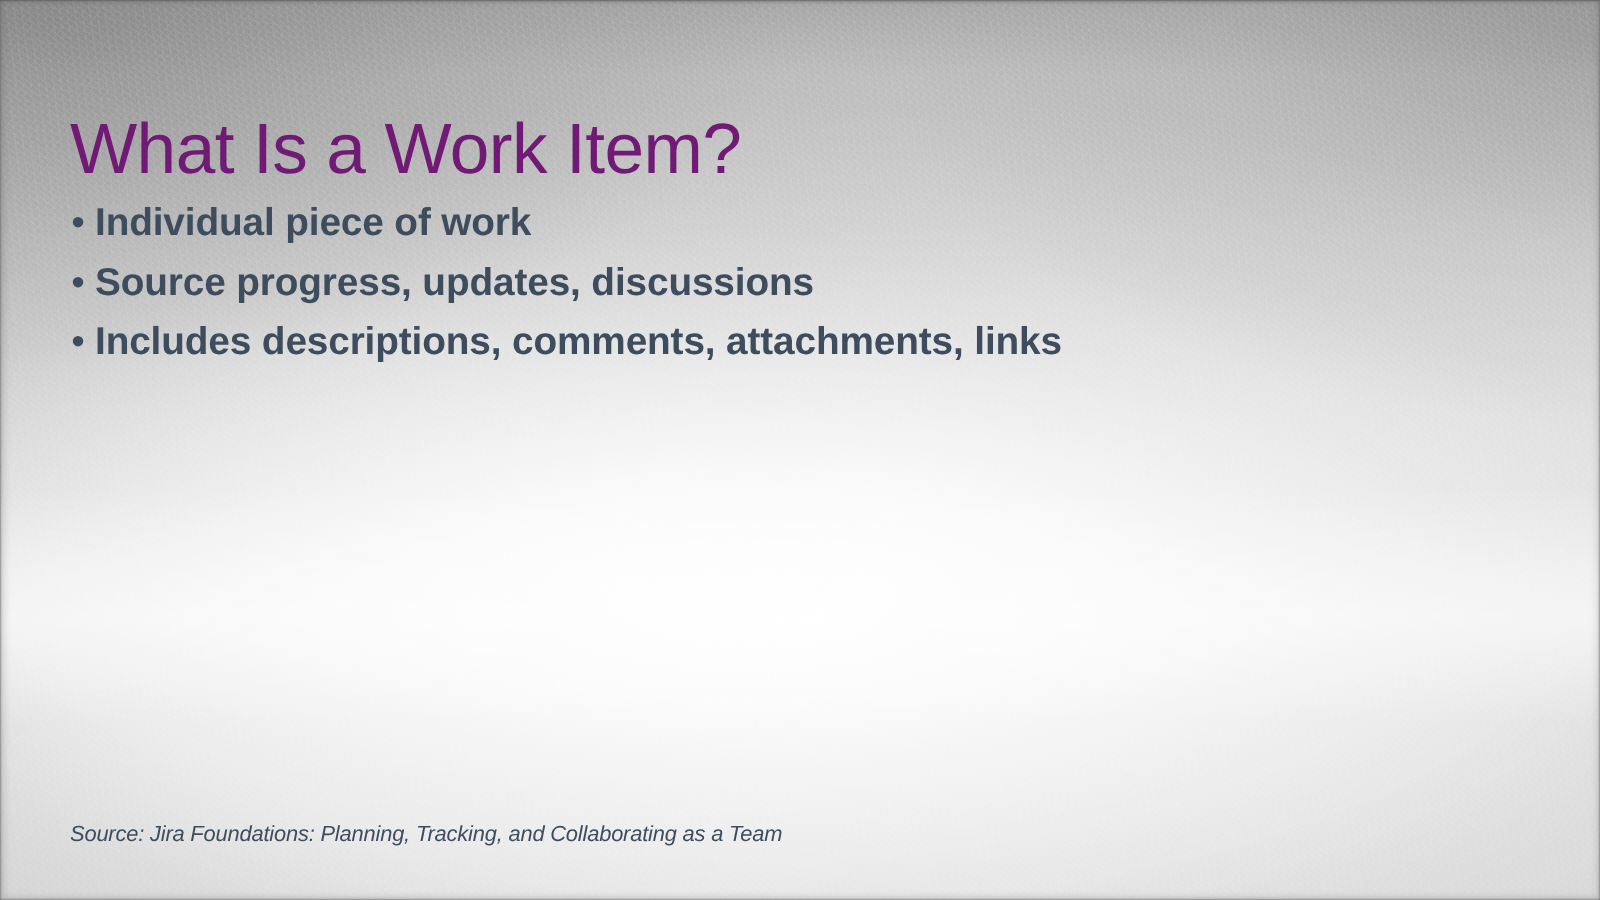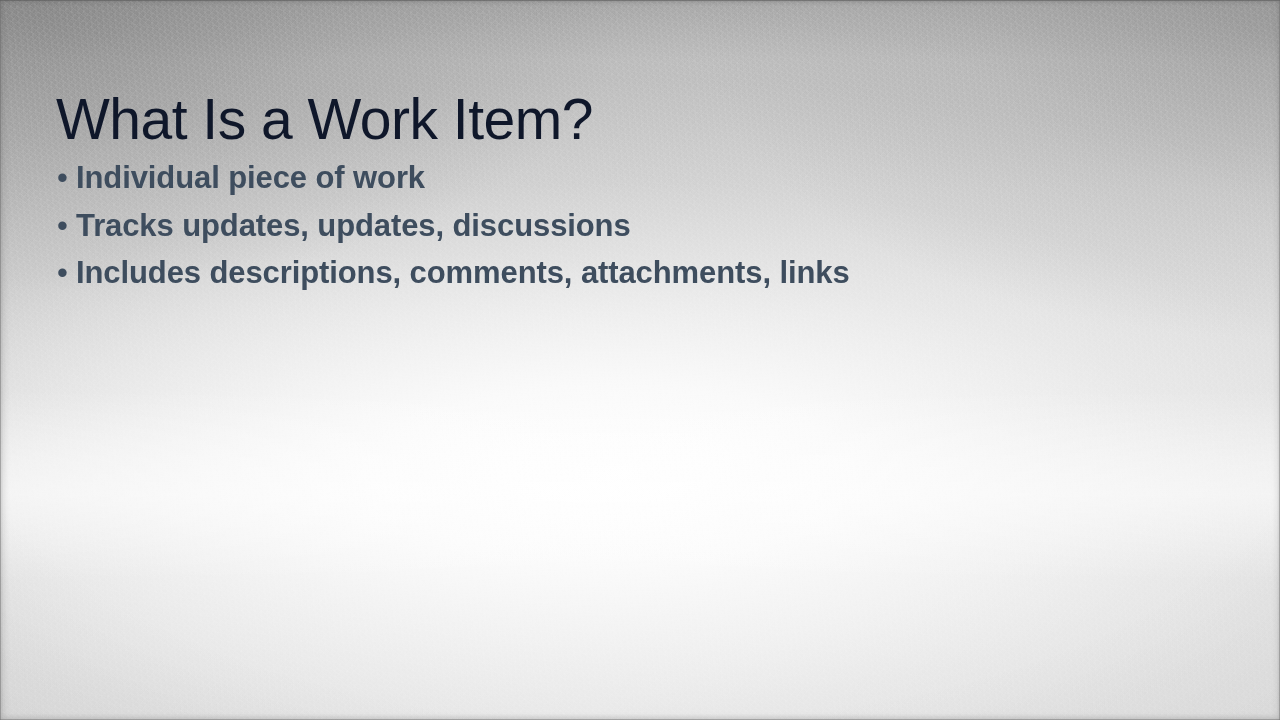--- a/index.html
+++ b/index.html
@@ -142,21 +142,21 @@
   }
 
   .slide-title {
     position: absolute;
     left: 56px;
     top: 50px;
     font-size: 57px;
     font-weight: 400;
     letter-spacing: -0.5px;
     line-height: 1.12;
-    color: #0f172a;
+    color: #701a75;
     white-space: nowrap;
   }
 
   .bullet-list {
     position: absolute;
     left: 57px;
     top: 154px;
     margin: 0;
     padding: 0;
     list-style: none;
@@ -216,25 +216,26 @@
 
     <ul class="bullet-list">
 
       <li class="bullet-item">
         <span class="bullet-dot">•</span>
         <span class="bullet-text">Individual piece of work</span>
       </li>
 
       <li class="bullet-item">
         <span class="bullet-dot">•</span>
-        <span class="bullet-text">Tracks updates, updates, discussions</span>
+        <span class="bullet-text">Source progress, updates, discussions</span>
       </li>
 
       <li class="bullet-item">
         <span class="bullet-dot">•</span>
         <span class="bullet-text">Includes descriptions, comments, attachments, links</span>
       </li>
 
     </ul>
 
+    <div class="source-line">Source: Jira Foundations: Planning, Tracking, and Collaborating as a Team</div>
 
   </div>
 </div>
 
 </body></html>

